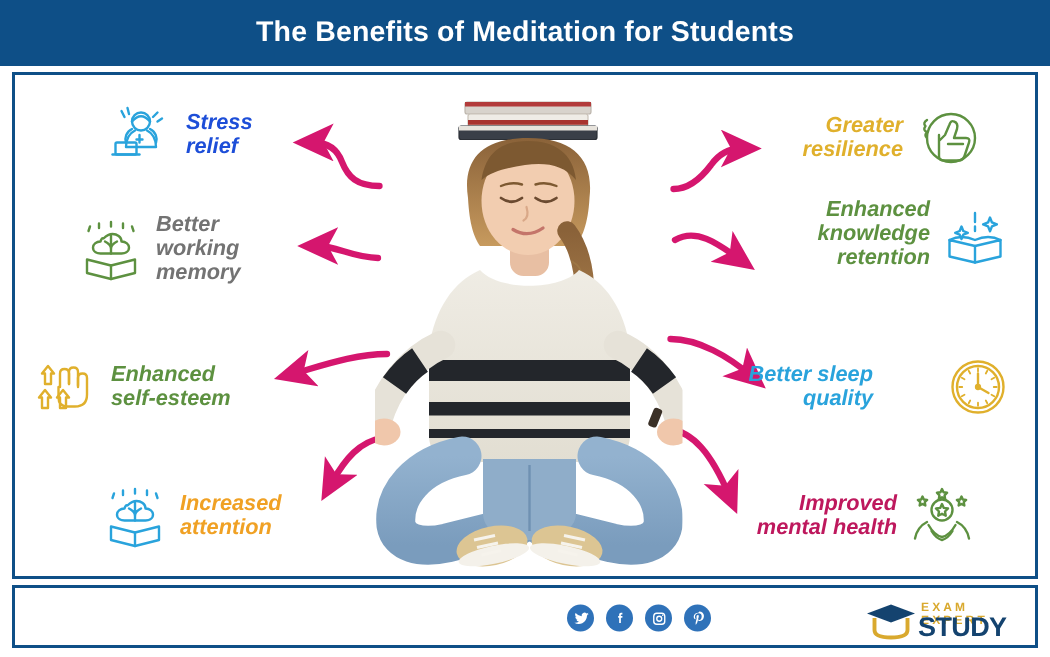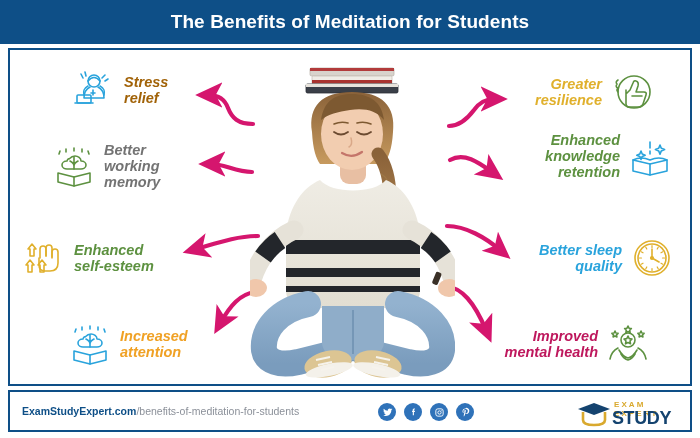--- a/index.html
+++ b/index.html
@@ -181,21 +181,21 @@
           <path d="M16,13 q6,-7 12,0"></path>
           <path d="M18,19 C14,21 12,25 12,30 L32,30 C32,25 30,21 26,19"></path>
           <path d="M16,18 C12,20 11,24 12,27"></path>
           <path d="M28,18 C32,20 33,24 32,27"></path>
           <rect x="5" y="27" width="14" height="8" rx="1"></rect>
           <path d="M3,35 h18"></path>
           <path d="M9,6 l2,4 M13,4 l1,4 M33,7 l-3,3 M36,11 l-3,2"></path>
           <path d="M21,22 l0,5 M19,25 h4"></path>
         </svg>
       </span>
-      <span class="b-label" style="color:#a16207;">Stress
+      <span class="b-label" style="color:#1d4ed8;">Stress
 relief</span>
     </div>
 
     <div class="benefit left" style="left:42px;top:92px;">
       <span class="b-icon">
         <svg viewBox="0 0 44 44" fill="none" stroke="#5d9140" stroke-width="1.6" stroke-linecap="round" stroke-linejoin="round">
           <path d="M15,17 c-3,0 -5,2 -5,4 c0,3 3,4 5,4 h14 c2,0 5,-1 5,-4 c0,-2 -2,-4 -5,-4 c0,-3 -3,-5 -6,-5 c-3,0 -5,2 -6,3 c-1,-1 -2,2 -2,2Z"></path>
           <path d="M22,13 v12 M18,17 q4,2 4,5 M26,17 q-4,2 -4,5"></path>
           <path d="M8,7 l-1,3 M14,5 l0,3 M22,4 l0,3 M30,5 l0,3 M36,7 l1,3"></path>
           <path d="M6,29 L22,33 L38,29 L38,38 L22,42 L6,38 Z"></path>
@@ -257,21 +257,21 @@
         <svg viewBox="0 0 44 44" fill="none" stroke="#29a3dc" stroke-width="1.6" stroke-linecap="round" stroke-linejoin="round">
           <path d="M5,26 L22,30 L39,26 L39,37 L22,41 L5,37 Z"></path>
           <path d="M22,30 v11 M5,26 q8,-4 17,0 q9,-4 17,0"></path>
           <path d="M22,8 v6 M22,17 v3"></path>
           <path d="M13,17 l1.2,3 l3,1.2 l-3,1.2 l-1.2,3 l-1.2,-3 l-3,-1.2 l3,-1.2Z"></path>
           <path d="M32,11 l1.3,3.3 l3.3,1.3 l-3.3,1.3 l-1.3,3.3 l-1.3,-3.3 l-3.3,-1.3 l3.3,-1.3Z"></path>
         </svg>
       </span>
     </div>
 
-    <div class="benefit right" style="right:16px;top:186px;">
+    <div class="benefit right" style="right:16px;top:186px;gap:40px;">
       <span class="b-label" style="color:#29a3dc;">Better sleep
 quality</span>
       <span class="b-icon">
         <svg viewBox="0 0 44 44" fill="none" stroke="#e0b02c" stroke-width="1.6" stroke-linecap="round" stroke-linejoin="round">
           <circle cx="22" cy="22" r="17"></circle>
           <circle cx="22" cy="22" r="14"></circle>
           <path d="M22,22 L22,13 M22,22 L29,26"></path>
           <circle cx="22" cy="22" r="1.3" fill="#e0b02c"></circle>
           <g stroke-width="1.2">
             <path d="M22,9.5 v2 M34.5,22 h-2 M22,34.5 v-2 M9.5,22 h2"></path>
@@ -295,23 +295,20 @@
           <path d="M12,26 C8,28 5,32 4,37 M32,26 C36,28 39,32 40,37"></path>
           <path d="M13,28 q4,7 9,8 q5,-1 9,-8"></path>
           <path d="M15,32 q3,5 7,6 q4,-1 7,-6"></path>
         </svg>
       </span>
     </div>
 
   </div>
 
   <div class="footer">
-    <div class="footer-url">
-      <b>ExamStudyExpert.com</b><span>/benefits-of-meditation-for-students</span>
-    </div>
 
     <div class="social">
       <span class="soc" style="left:0;">
         <svg width="11" height="11" viewBox="0 0 24 24" fill="#fff">
           <path d="M23,5 a8.5,8.5 0 0 1 -2.4,.7 a4.2,4.2 0 0 0 1.8,-2.3 a8.4,8.4 0 0 1 -2.7,1 a4.2,4.2 0 0 0 -7.1,3.8 A11.9,11.9 0 0 1 3.8,3.8 a4.2,4.2 0 0 0 1.3,5.6 a4.2,4.2 0 0 1 -1.9,-.5 a4.2,4.2 0 0 0 3.4,4.1 a4.2,4.2 0 0 1 -1.9,.1 a4.2,4.2 0 0 0 3.9,2.9 A8.4,8.4 0 0 1 2,17.7 a11.9,11.9 0 0 0 6.4,1.9 c7.7,0 11.9,-6.4 11.9,-11.9 v-.5 A8.5,8.5 0 0 0 23,5Z"></path>
         </svg>
       </span>
       <span class="soc" style="left:26px;">
         <svg width="11" height="11" viewBox="0 0 24 24" fill="#fff">
           <path d="M15.2,8.1 h-2.3 V6.6 c0,-.7 .5,-.9 .8,-.9 h1.4 V3.2 h-2 c-2.2,0 -2.7,1.7 -2.7,2.7 v2.2 H8.9 v2.6 h1.5 v7.3 h2.5 v-7.3 h2.1 Z"></path>

